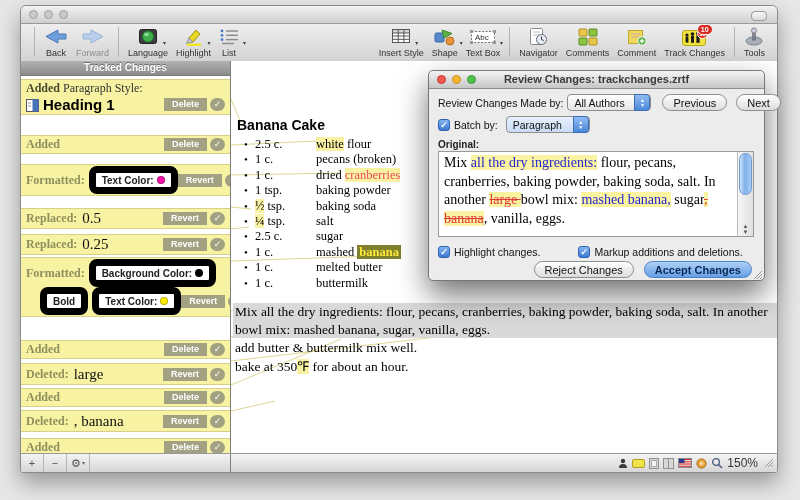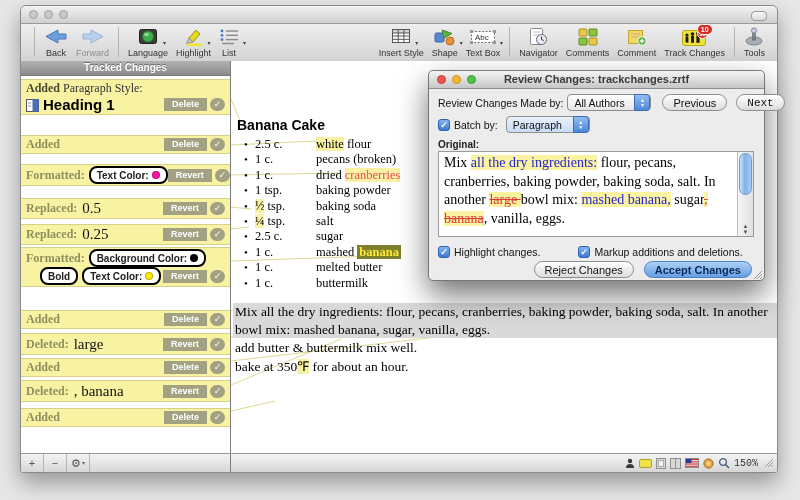--- a/index.html
+++ b/index.html
@@ -44,21 +44,21 @@
   .lbl{font:bold 12px "Liberation Serif",serif;color:#8f8f5e;}
   .lbl-dark{font:bold 12px "Liberation Serif",serif;color:#4a4a30;}
   .lbl-rest{font:12px "Liberation Serif",serif;color:#333;margin-left:3px;}
   .val{font:15px "Liberation Serif",serif;color:#111;margin-left:5px;}
   .btns{margin-left:auto;display:flex;gap:3px;align-items:center;}
   .cap{background:#a2a283;border:none;color:#fff;font:bold 9px "Liberation Sans",sans-serif;border-radius:0;
     height:13px;padding:0 8px;line-height:13px;}
   .chk{background:#a2a283;border:none;color:#fff;width:15px;height:13px;border-radius:7px;font-size:9px;padding:0;line-height:13px;}
   .pstyle-ic{width:13px;height:13px;margin-right:4px;display:inline-block;}
   .style-name{font:bold 15px "Liberation Sans",sans-serif;color:#000;}
-  .pill{background:#fff;border:2px solid #000000;border-radius:8px;padding:0 6px;height:14px;display:inline-flex;
+  .pill{background:#fff;border:7px solid #000000;border-radius:8px;padding:0 6px;height:14px;display:inline-flex;
     align-items:center;gap:3px;font:bold 10px "Liberation Sans",sans-serif;color:#222;margin-left:4px;white-space:nowrap;}
   .dot{width:8px;height:8px;border-radius:50%;display:inline-block;border:1px solid rgba(0,0,0,.25);box-sizing:border-box;}
   .k-style{min-height:36px;} .k-added{min-height:19px;} .k-formatted{min-height:20px;}
   .k-replaced{min-height:20px;} .k-deleted{min-height:22px;} .k-formatted2{min-height:38px;}
 
   
   .docpane{flex:1;position:relative;background:#fff;overflow:hidden;}
   .callouts{position:absolute;left:0;top:0;z-index:0;}
   .doc-title{position:absolute;left:6px;top:56px;font:bold 14px "Liberation Sans",sans-serif;color:#000;z-index:1;}
   .ings{position:absolute;left:13px;top:76px;z-index:1;}
@@ -74,21 +74,21 @@
   .para.gray{background:#d9d9d9;}
 
   
   .bottombar{position:absolute;left:0;right:0;bottom:0;height:18px;background:linear-gradient(#f4f4f4,#d6d6d6);
     border-top:1px solid #999;border-radius:0 0 3px 3px;display:flex;align-items:stretch;}
   .bb-left{width:210px;border-right:1px solid #7e7e7e;display:flex;box-sizing:border-box;}
   .fbtn{width:23px;border:none;border-right:1px solid #b5b5b5;background:transparent;color:#555;
     font-size:11px;line-height:16px;padding:0;display:flex;align-items:center;justify-content:center;gap:1px;}
   .fbtn .mini{font-size:6px;color:#666;}
   .status-right{margin-left:auto;display:flex;align-items:center;gap:4px;padding-right:3px;}
-  .zoom-label{font-size:10px;color:#333;font-family:Liberation Mono, monospace;}
+  .zoom-label{font-size:12px;color:#333;}
 
   
   .dialog{position:absolute;left:428px;top:70px;width:337px;height:211px;background:#ececec;border:1px solid #777;
     border-radius:5px;box-shadow:0 14px 30px rgba(0,0,0,.55);z-index:10;box-sizing:border-box;}
   .dlg-titlebar{height:17px;background:linear-gradient(#f4f4f4,#c6c6c6);border-bottom:1px solid #8e8e8e;
     border-radius:5px 5px 0 0;position:relative;}
   .dlg-title{font-size:11px;font-weight:bold;color:#3a3a3a;text-align:center;line-height:17px;}
   .dlg-body{position:relative;height:192px;font-size:11px;color:#111;}
   .dl-row1{position:absolute;left:9px;top:5px;display:flex;align-items:center;}
   .dl-row2{position:absolute;left:9px;top:27px;display:flex;align-items:center;}
@@ -596,21 +596,21 @@
       <div class="dl-row1">
         <span class="flabel">Review Changes Made by:</span>
         <div class="popup">
           <span>All Authors</span>
           <span class="stepper">
               <span>▲</span>
               <span>▼</span>
             </span>
         </div>
         <button class="pbtn" style="margin-left:11px;">Previous</button>
-        <button class="pbtn" style="margin-left:9px;font-family:Liberation Mono, monospace;">Next</button>
+        <button class="pbtn" style="margin-left:9px;">Next</button>
       </div>
       <div class="dl-row2">
         <span class="checkbox">✓</span>
         <span class="flabel">Batch by:</span>
         <div class="popup blue" style="margin-left:8px;">
           <span>Paragraph</span>
           <span class="stepper">
               <span>▲</span>
               <span>▼</span>
             </span>

